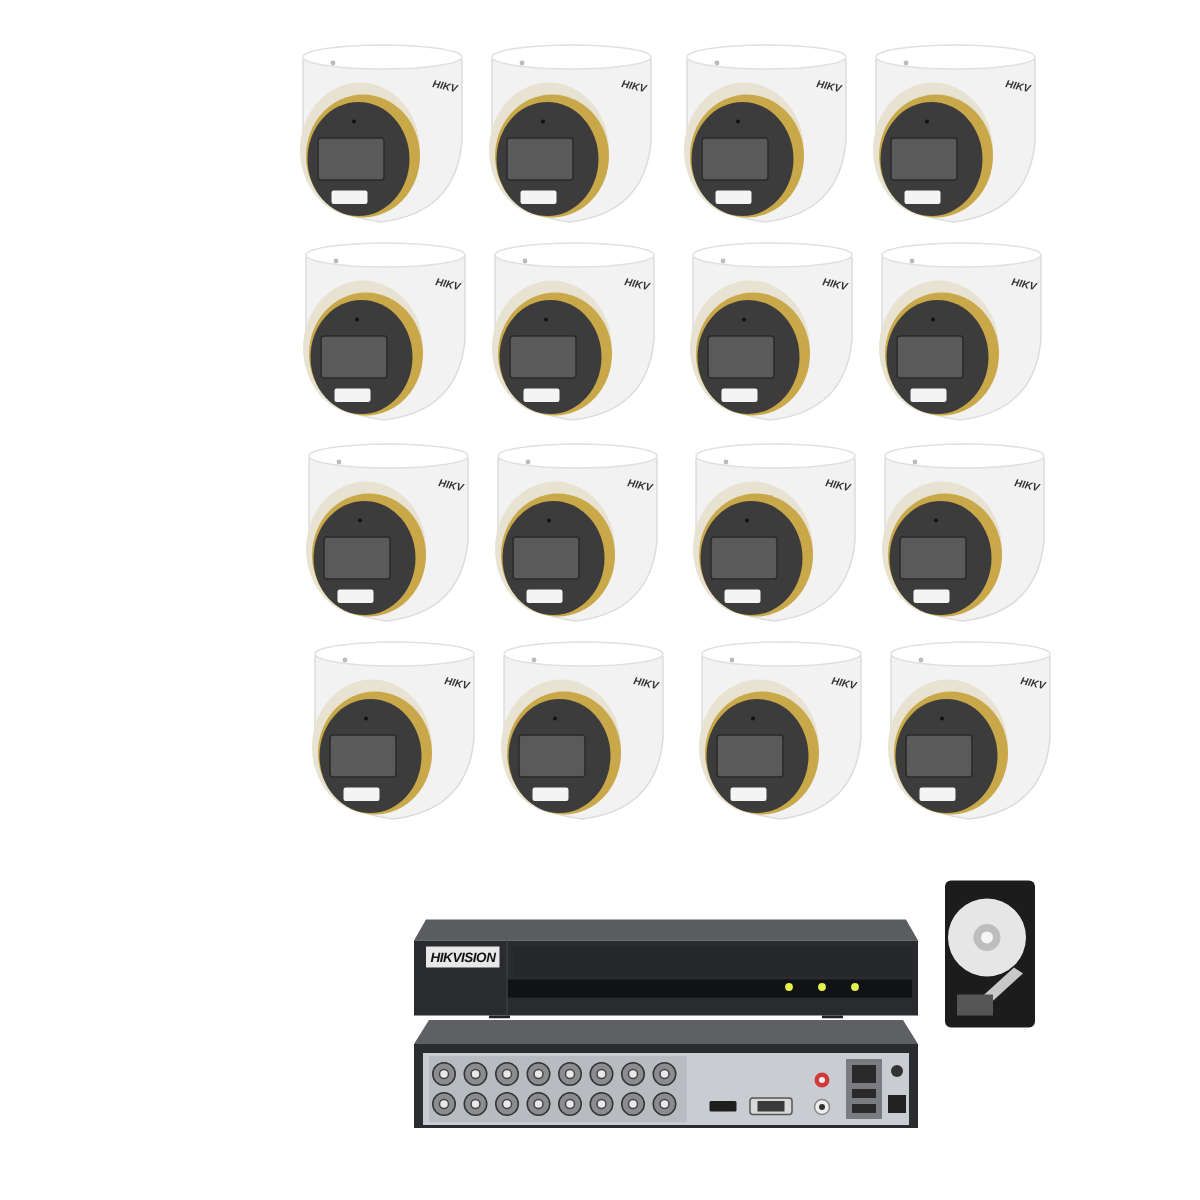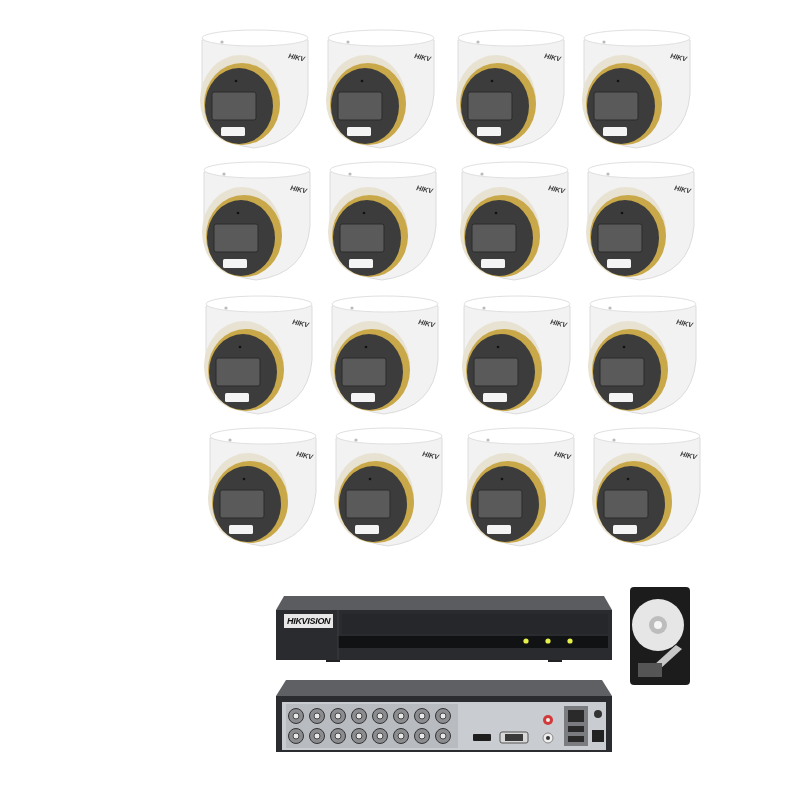--- a/index.html
+++ b/index.html
@@ -1,19 +1,19 @@
 <!DOCTYPE html>
 <html><head>
 <meta charset="utf-8">
 <style>
   html,body{margin:0;padding:0;background:#ffffff;}
   body{width:800px;height:800px;position:relative;overflow:hidden;font-family:"Liberation Sans",sans-serif;}
   .cam{position:absolute;width:118px;height:126px;}
   .cam svg{width:100%;height:100%;display:block;}
-  .dvr-front{position:absolute;left:276px;top:588px;width:336px;height:74px;}
+  .dvr-front{position:absolute;left:276px;top:605px;width:336px;height:74px;}
   .dvr-rear{position:absolute;left:276px;top:676px;width:336px;height:80px;}
   .hdd{position:absolute;left:628px;top:585px;width:64px;height:102px;}
   .brand{position:absolute;left:10px;top:20px;background:#e8e8e8;color:#111;font-weight:bold;font-style:italic;font-size:9px;padding:2px 3px;letter-spacing:-0.3px;}
 </style>
 </head>
 <body>
 
 <div id="cams">
     <div class="cam" style="left: 196px; top: 24px;">
       <svg viewBox="0 0 118 126">

